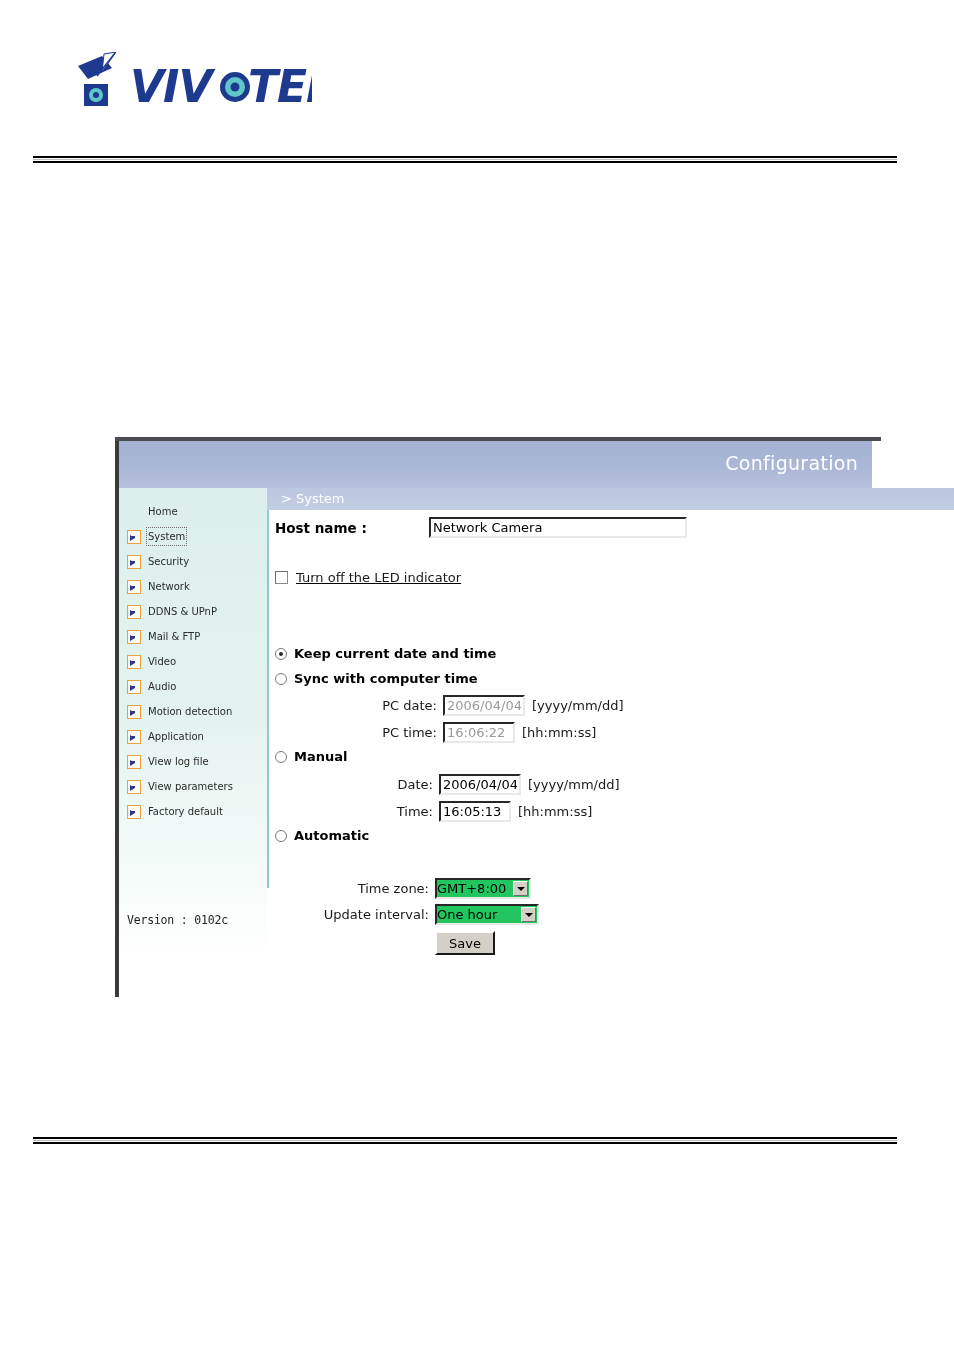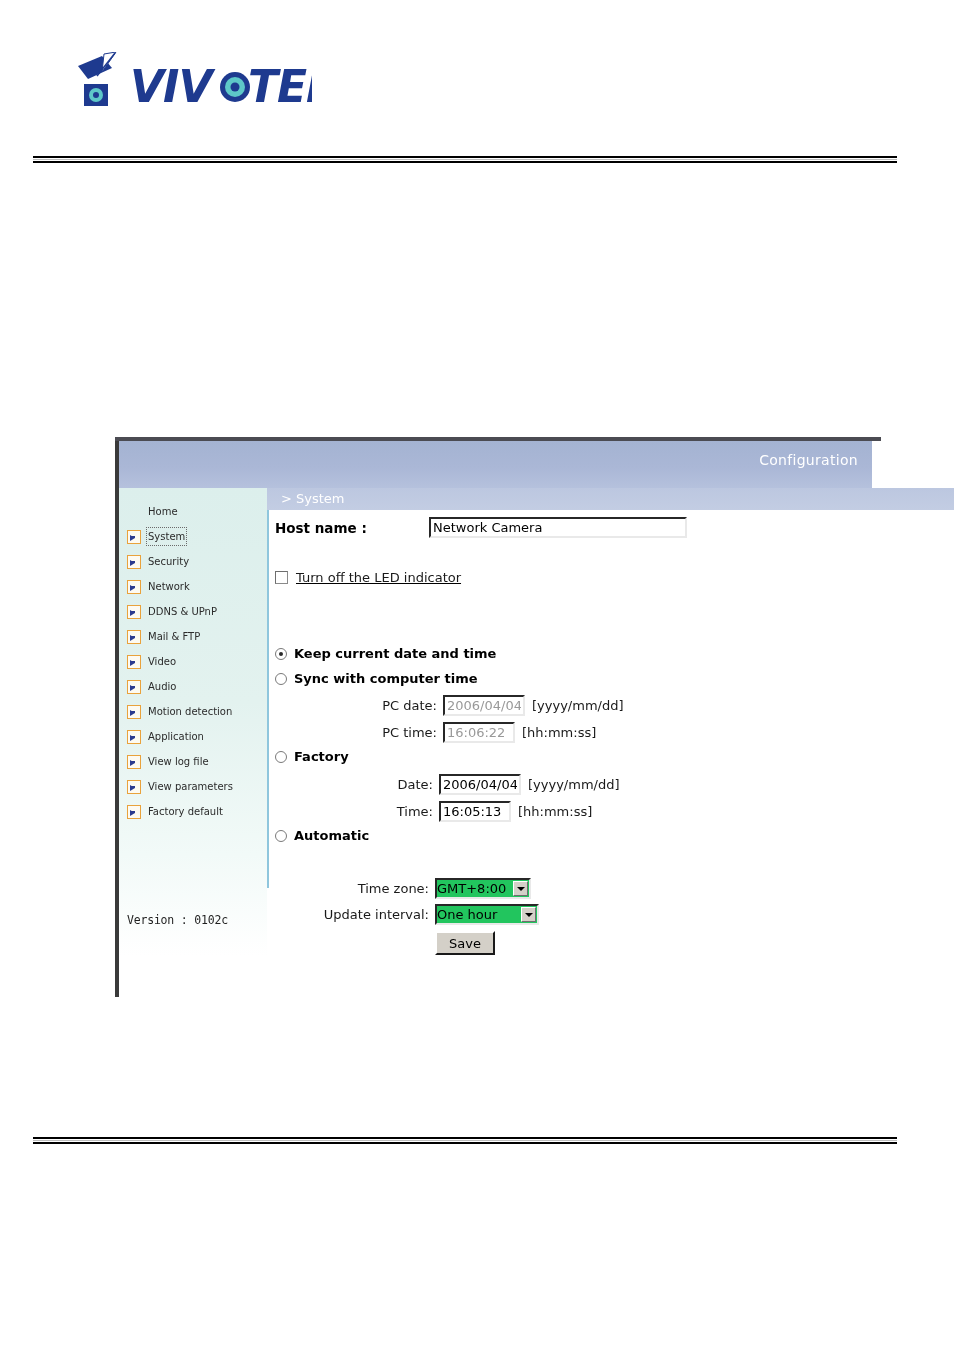--- a/index.html
+++ b/index.html
@@ -61,21 +61,21 @@
     left: 4px; top: 4px;
     width: 753px; height: 47px;
     background: linear-gradient(to bottom, #a4b3d2 0%, #aab7d6 55%, #b5c1dd 100%);
     box-sizing: border-box;
   }
   .cfg-header-title {
     position: absolute;
     right: 14px;
     top: 11px;
     color: #ffffff;
-    font-size: 14px;
+    font-size: 19px;
     letter-spacing: 0.3px;
     font-family: "DejaVu Sans", "Liberation Sans", sans-serif;
   }
 
   .breadcrumb-band {
     position: absolute;
     left: 152px; top: 51px;
     width: 705px; height: 22px;
     background: linear-gradient(to bottom, #bcc7e0 0%, #c3cde3 100%);
   }
@@ -470,21 +470,21 @@
     </div>
 
     <div class="field-row" style="left:106px; top:210px;">
       <span class="field-label" style="width:62px;">PC time:</span>
       <input class="winput disabled" type="text" style="width: 72px; margin-left: 6px;" readonly="" value="16:06:22">
       <span class="field-hint">[hh:mm:ss]</span>
     </div>
 
     <div class="radio-row" style="left:6px; top:237px;">
       <span class="wradio"></span>
-      <span class="radio-label">Factory</span>
+      <span class="radio-label">Manual</span>
     </div>
 
     <div class="field-row" style="left:120px; top:262px;">
       <span class="field-label" style="width:44px;">Date:</span>
       <input class="winput" type="text" style="width: 82px; margin-left: 6px;" value="2006/04/04">
       <span class="field-hint">[yyyy/mm/dd]</span>
     </div>
 
     <div class="field-row" style="left:120px; top:289px;">
       <span class="field-label" style="width:44px;">Time:</span>

